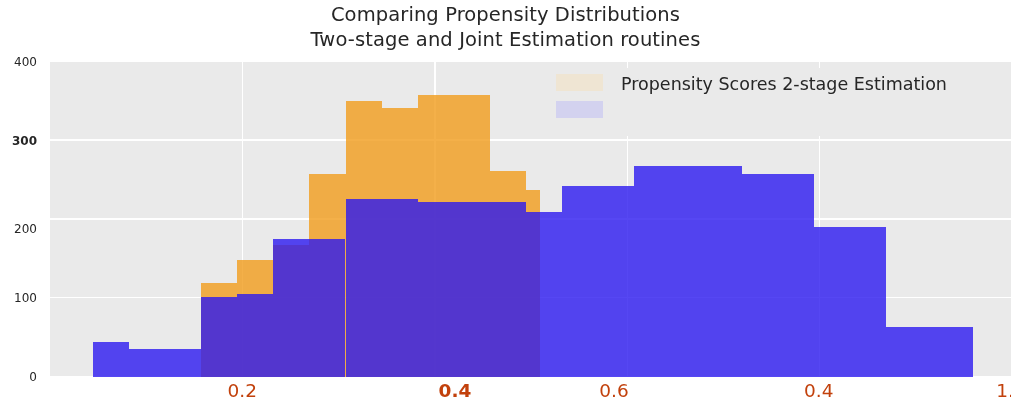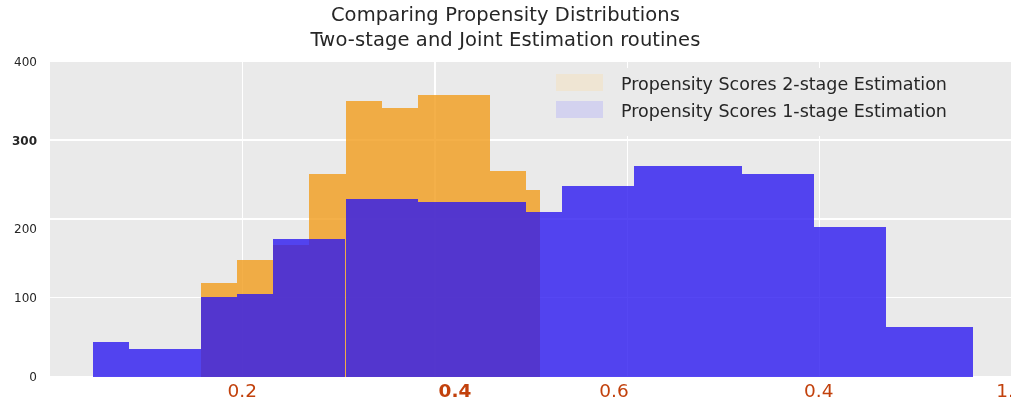--- a/index.html
+++ b/index.html
@@ -196,17 +196,16 @@
       <div class="xtick" style="left: 961px;">1.0</div>
     </div>
 
   <div id="legend">
     <div class="legend-row">
       <span class="legend-swatch sw-orange"></span>
       <span class="legend-label">Propensity Scores 2-stage Estimation</span>
     </div>
     <div class="legend-row">
       <span class="legend-swatch sw-blue"></span>
-      <span class="legend-label">Propensity Scores 1-stage Estimation</span>
     </div>
   </div>
 
 </div>
 
 </body></html>

